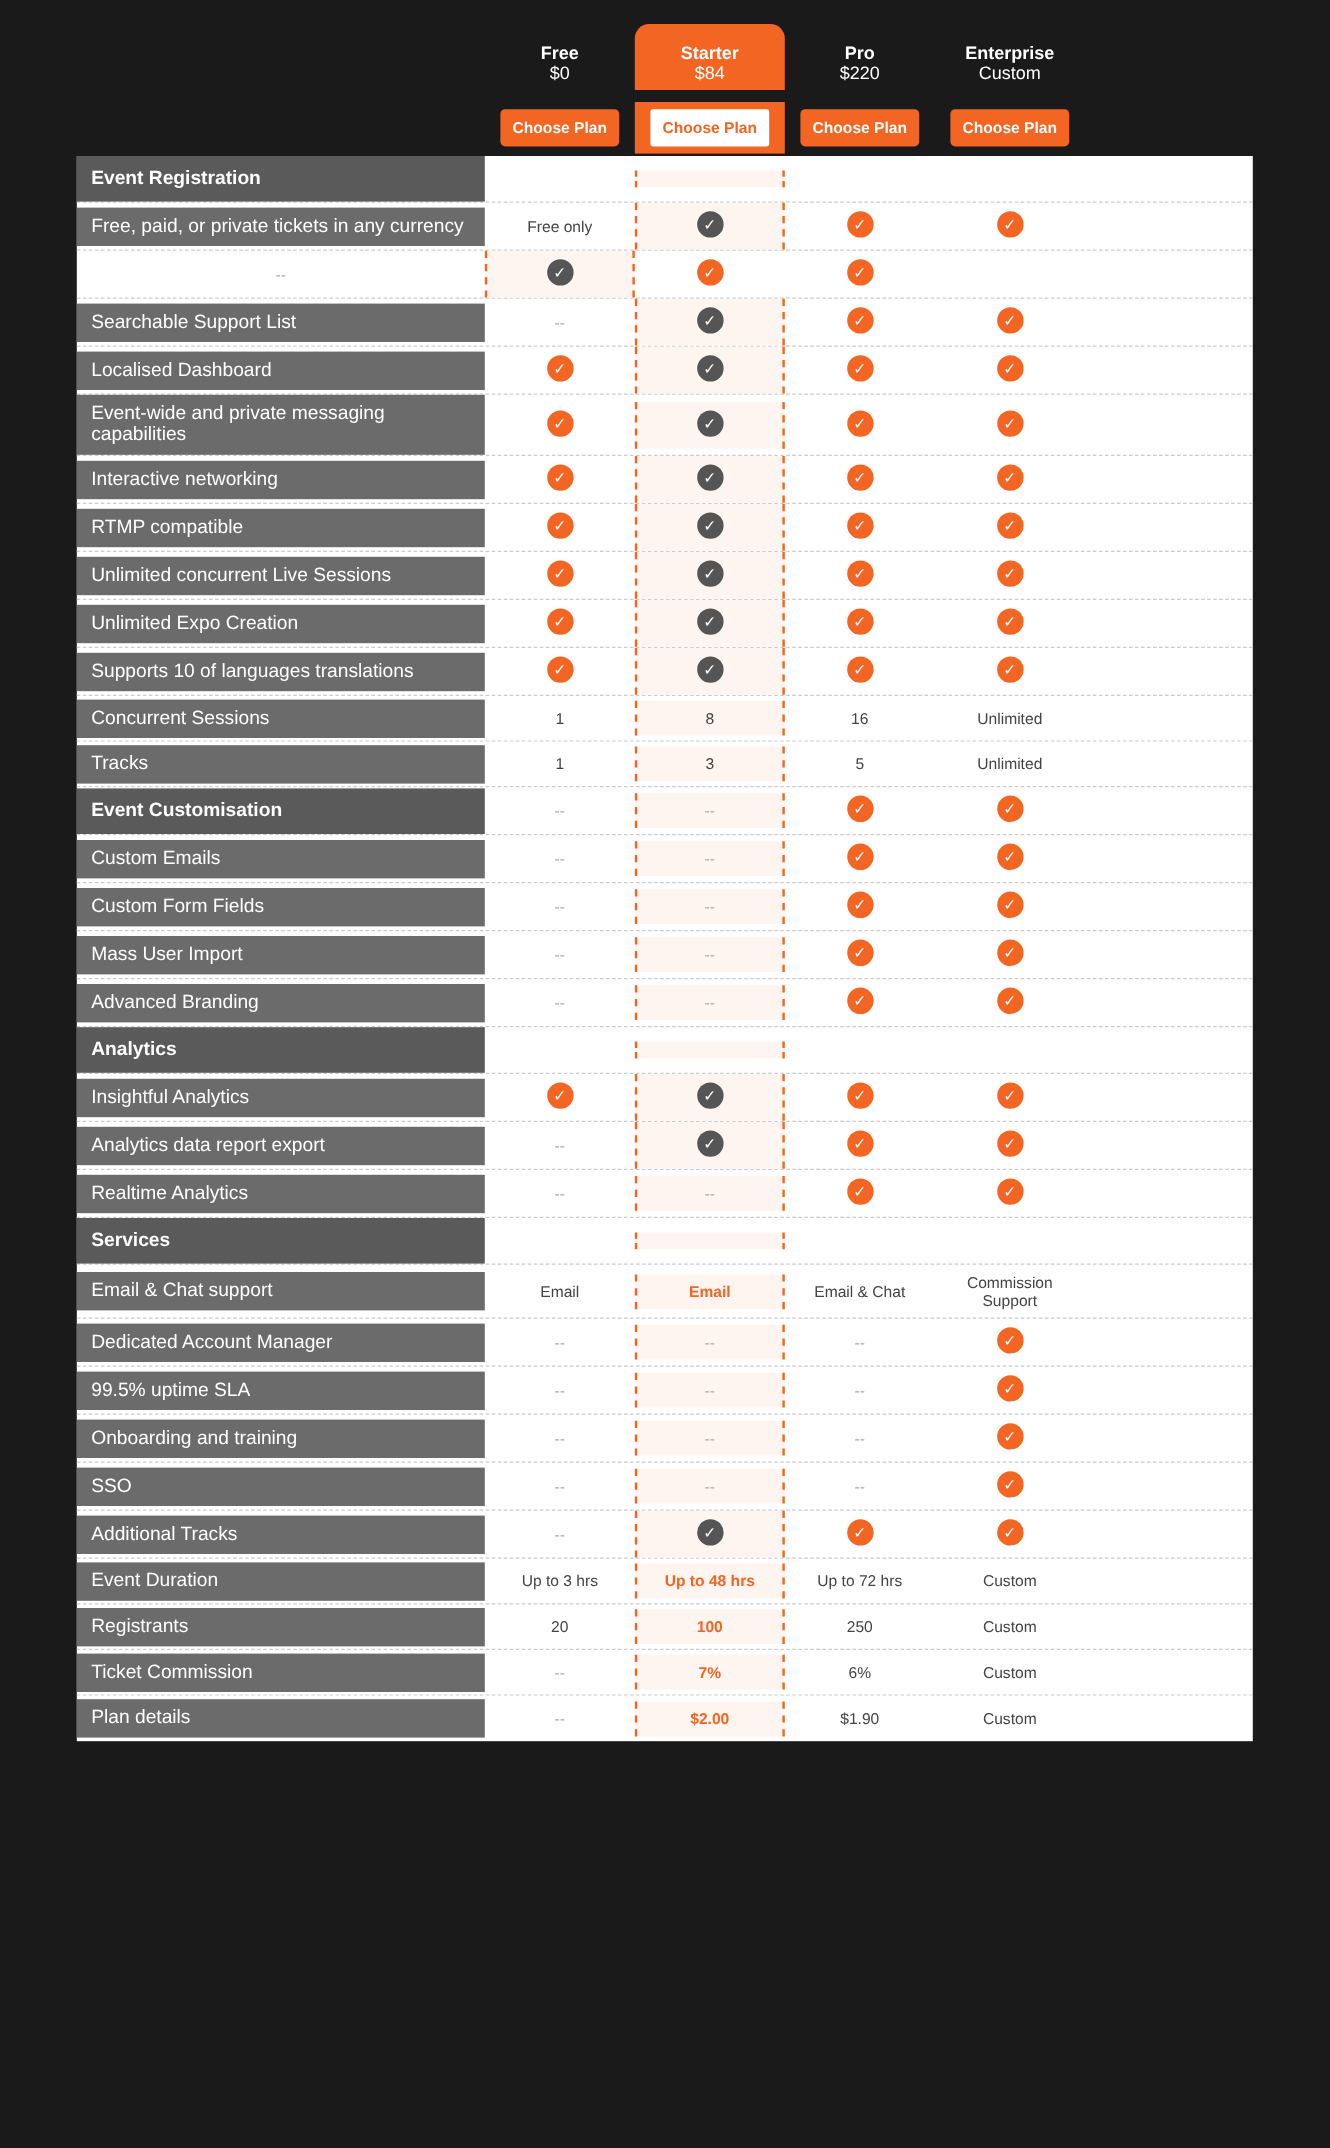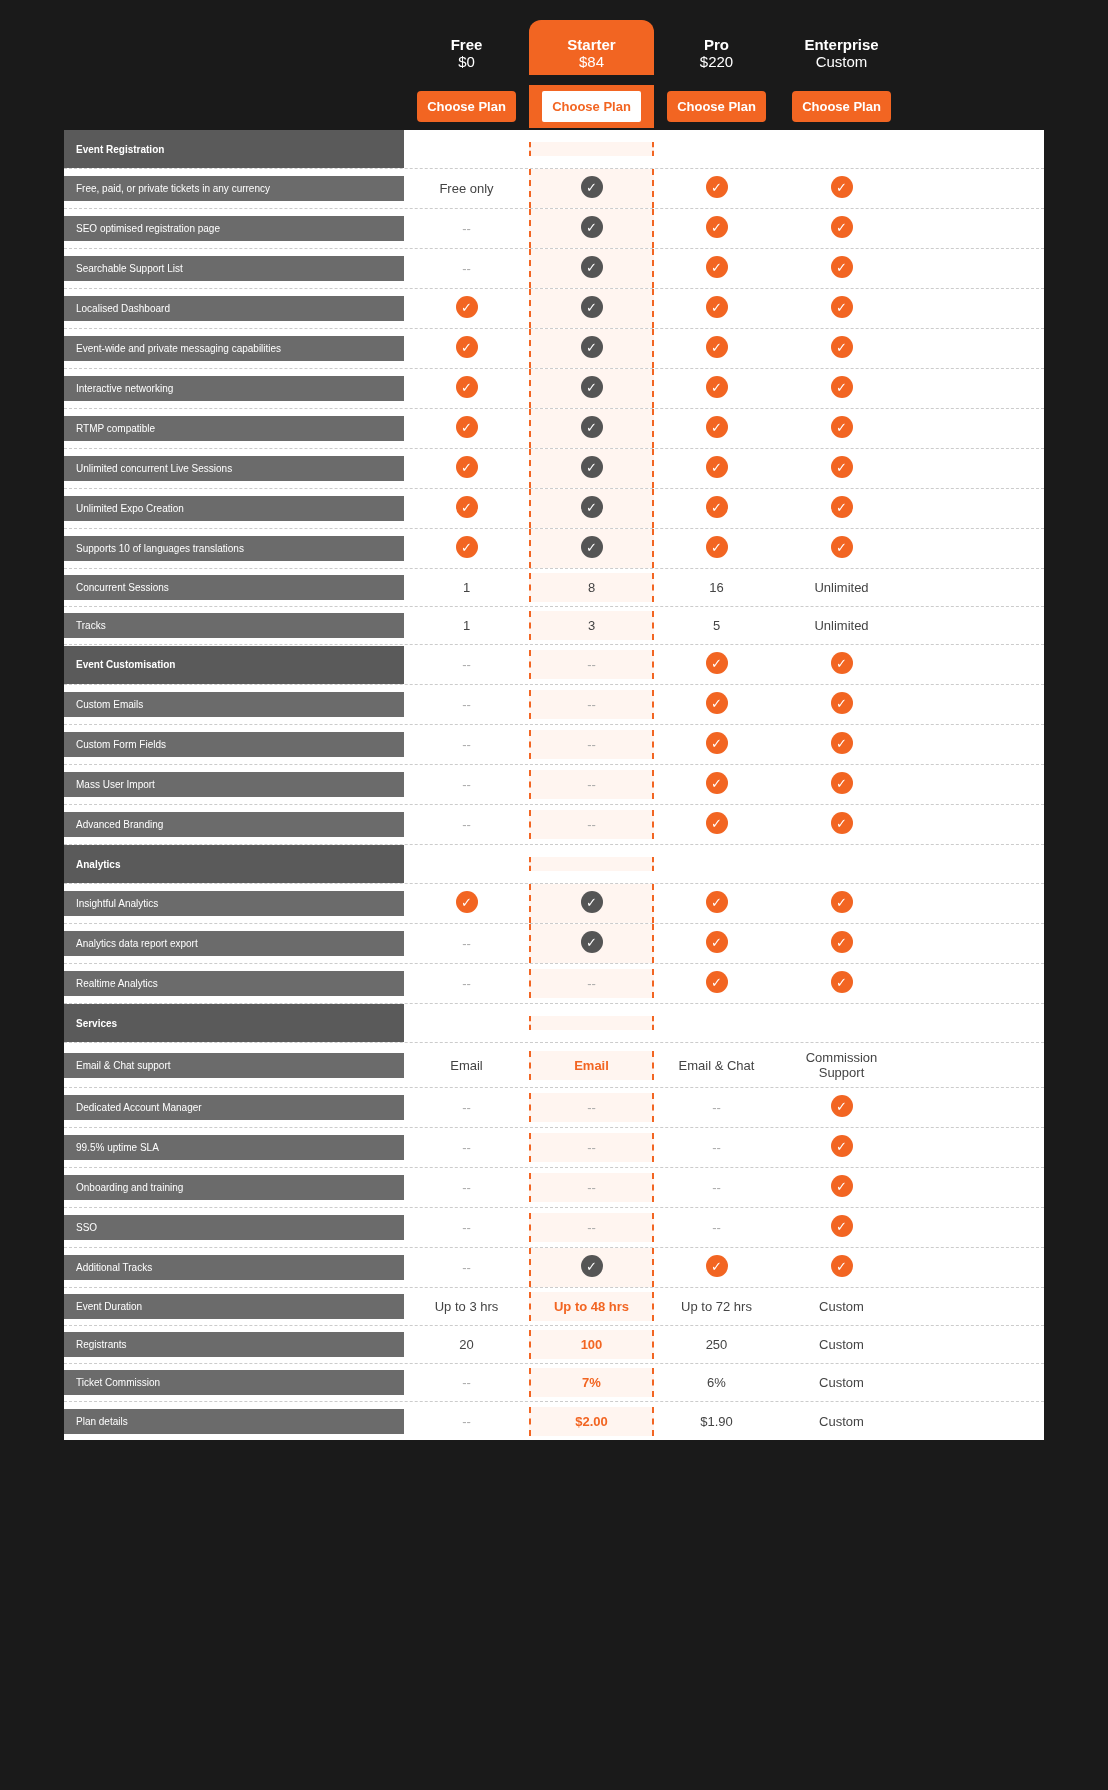--- a/index.html
+++ b/index.html
@@ -84,21 +84,21 @@
       padding: 7px 5px;
       text-align: center;
       font-size: 13px;
       color: #444;
     }
     .cell.feature-name {
       text-align: left;
       padding-left: 12px;
       background: #6b6b6b;
       color: #fff;
-      font-size: 10px;
+      font-size: 16px;
     }
     .cell.feature-name.section-header {
       font-weight: bold;
       background: #5a5a5a;
       color: #fff;
       min-height: 38px;
       display: flex;
       align-items: center;
     }
     .cell.starter-col {
@@ -199,21 +199,20 @@
         <div class="cell"></div>
       </div>
       <div class="data-row">
         <div class="cell feature-name">Free, paid, or private tickets in any currency</div>
         <div class="cell">Free only</div>
         <div class="cell starter-col"><span class="check-dark"></span></div>
         <div class="cell"><span class="check-orange"></span></div>
         <div class="cell"><span class="check-orange"></span></div>
       </div>
       <div class="data-row">
-        <div class="cell feature-name">SEO optimised registration page</div>
         <div class="cell"><span class="dash">--</span></div>
         <div class="cell starter-col"><span class="check-dark"></span></div>
         <div class="cell"><span class="check-orange"></span></div>
         <div class="cell"><span class="check-orange"></span></div>
       </div>
       <div class="data-row">
         <div class="cell feature-name">Searchable Support List</div>
         <div class="cell"><span class="dash">--</span></div>
         <div class="cell starter-col"><span class="check-dark"></span></div>
         <div class="cell"><span class="check-orange"></span></div>

